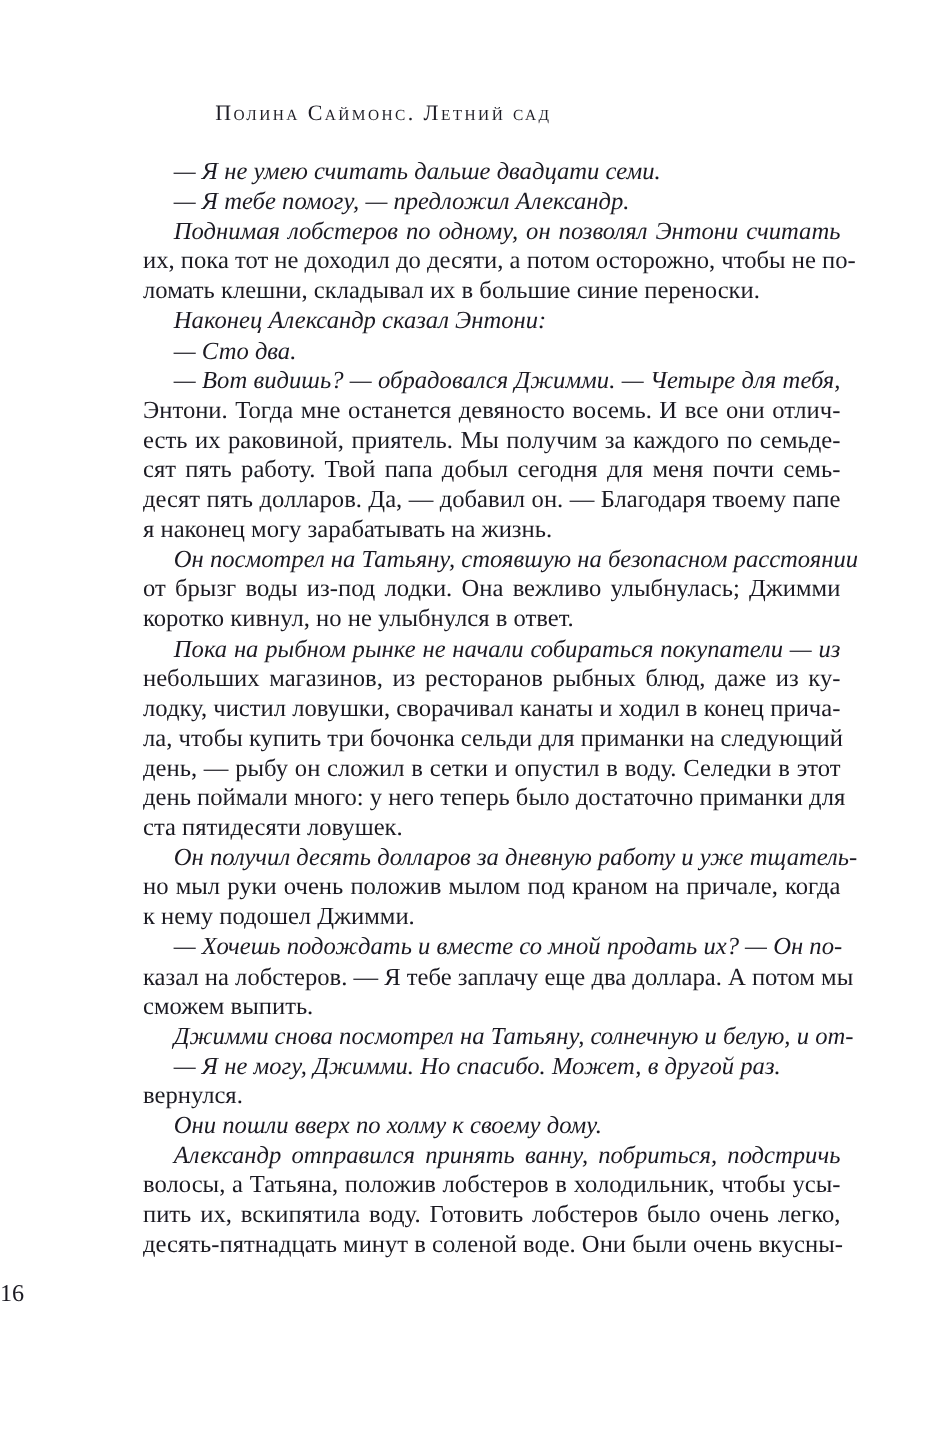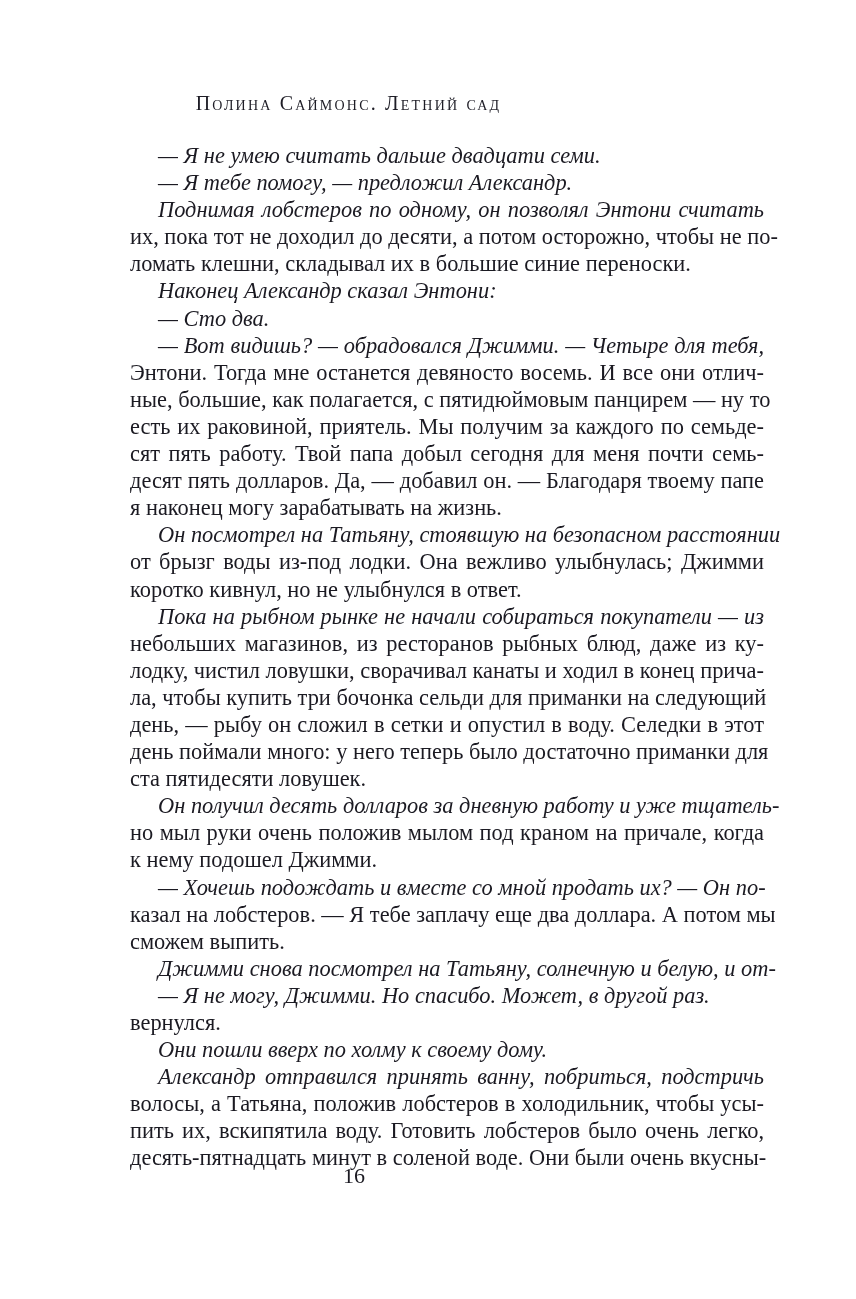--- a/index.html
+++ b/index.html
@@ -46,40 +46,38 @@
       font-style: italic;
     }
     .line.last {
       text-align-last: left;
     }
     .folio {
       position: absolute;
       left: 0;
       width: 708px;
       top: 1163px;
-      text-align: center;
       font-size: 22px;
     }
   </style>
 </head>
 <body>
 
 <div class="running-head">Полина Саймонс. Летний сад</div>
 
 <div class="text-block" id="text-block">
     <span class="line indent last">— Я не умею считать дальше двадцати семи.</span>
     <span class="line indent last">— Я тебе помогу, — предложил Александр.</span>
     <span class="line indent">Поднимая лобстеров по одному, он позволял Энтони считать</span>
     <span class="line">их, пока тот не доходил до десяти, а потом осторожно, чтобы не по-</span>
     <span class="line last">ломать клешни, складывал их в большие синие переноски.</span>
     <span class="line indent last">Наконец Александр сказал Энтони:</span>
     <span class="line indent last">— Сто два.</span>
     <span class="line indent">— Вот видишь? — обрадовался Джимми. — Четыре для тебя,</span>
     <span class="line">Энтони. Тогда мне останется девяносто восемь. И все они отлич-</span>
-    <span class="line">ные, большие, как полагается, с пятидюймовым панцирем — ну то</span>
     <span class="line">есть их раковиной, приятель. Мы получим за каждого по семьде-</span>
     <span class="line">сят пять работу. Твой папа добыл сегодня для меня почти семь-</span>
     <span class="line">десят пять долларов. Да, — добавил он. — Благодаря твоему папе</span>
     <span class="line last">я наконец могу зарабатывать на жизнь.</span>
     <span class="line indent">Он посмотрел на Татьяну, стоявшую на безопасном расстоянии</span>
     <span class="line">от брызг воды из-под лодки. Она вежливо улыбнулась; Джимми</span>
     <span class="line last">коротко кивнул, но не улыбнулся в ответ.</span>
     <span class="line indent">Пока на рыбном рынке не начали собираться покупатели — из</span>
     <span class="line">небольших магазинов, из ресторанов рыбных блюд, даже из ку-</span>
     <span class="line">лодку, чистил ловушки, сворачивал канаты и ходил в конец прича-</span>

